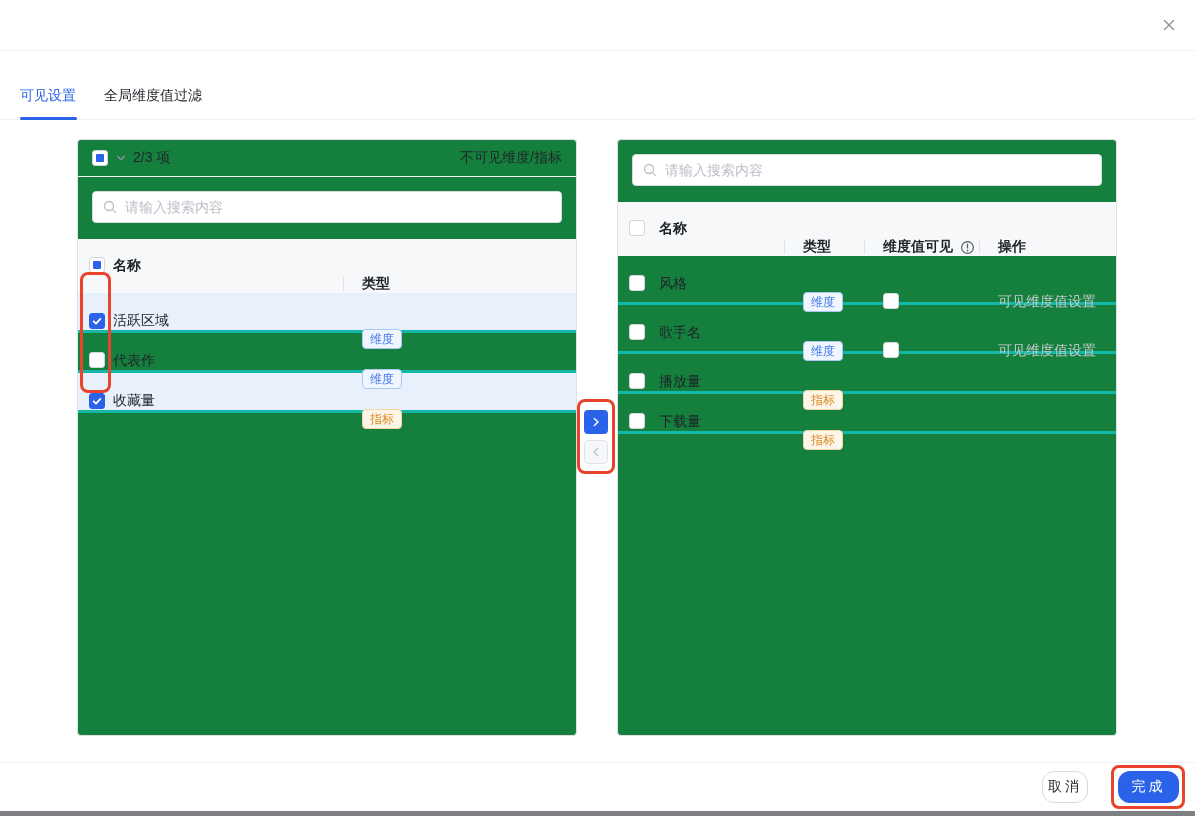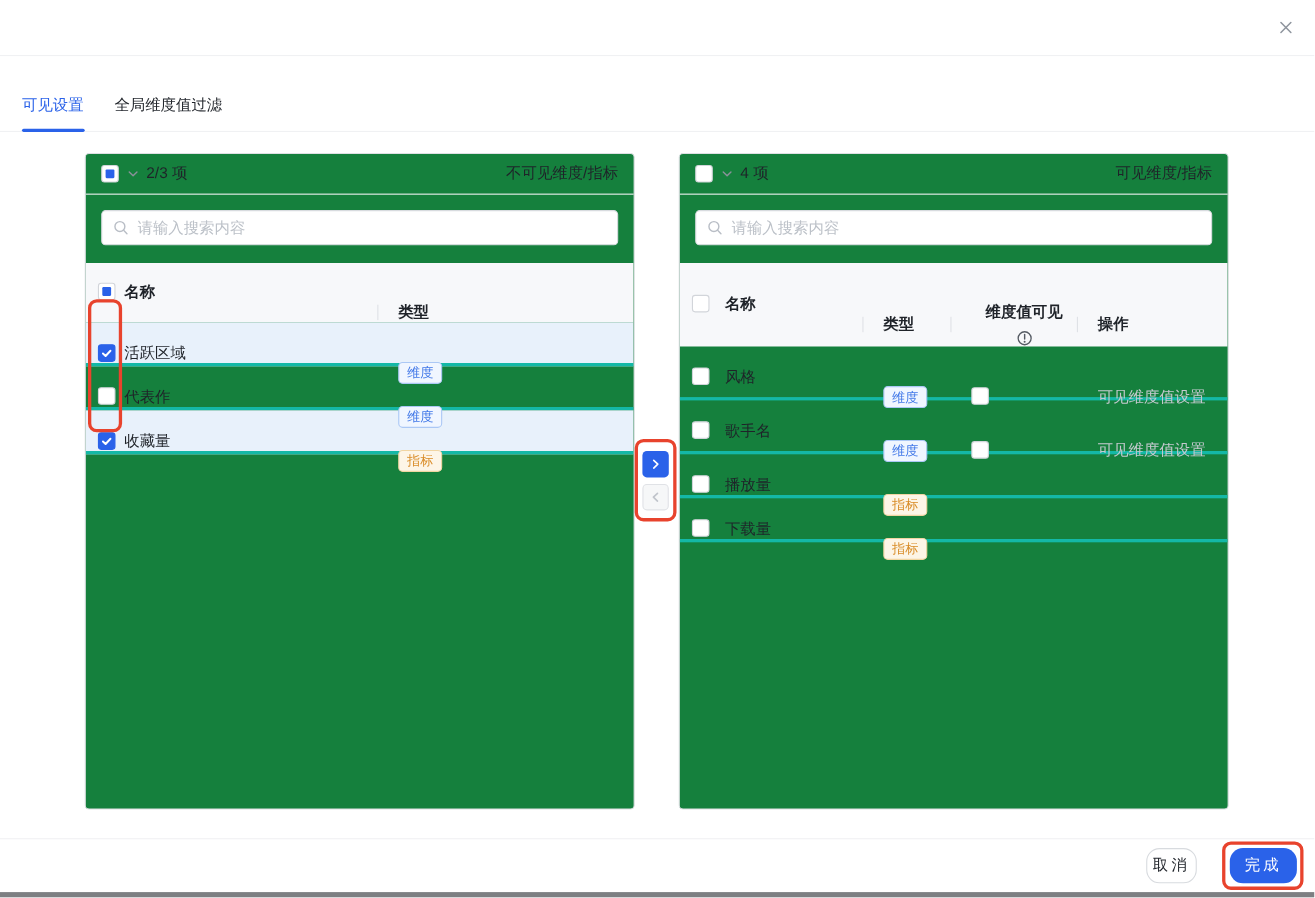--- a/index.html
+++ b/index.html
@@ -42,21 +42,21 @@
   .table { flex:1; display:flex; flex-direction:column; overflow:hidden; }
   .lrow { display:grid; grid-template-columns:24px 230px 1fr; align-items:center; padding-left:11px; }
   .rrow { display:grid; grid-template-columns:30px 125px 80px 115px 1fr; align-items:center; padding-left:11px; }
   .thead { flex:0 0 35px; background:#f7f8fa; font-weight:600; }
   .trow { height:40px; flex:0 0 auto; border-bottom:3px solid #14b8a6; cursor:pointer; }
   .trow.tall { height:49px; }
   .trow.selected { background:var(--selected-row-bg,#e8f1fb); }
   .cell { position:relative; }
   .cell.pad { padding-left:19px;margin-top:36px; }
   .thead .cell.sep::before { content:""; position:absolute; left:0; top:50%; transform:translateY(-50%); width:1px; height:14px; background:#dfe2e6; }
-  .dimvis-head { display:flex; align-items:center; gap:7px;flex-direction:column; }
+  .dimvis-head { display:flex; align-items:center; gap:7px; }
 
   
   .cb { width:16px; height:16px; border-radius:3px; display:inline-flex; align-items:center; justify-content:center; cursor:pointer; flex:0 0 16px; }
   .cb-unchecked { background:#fff; border:1px solid #d2d5da; }
   .cb-checked { background:var(--primary,#2a62e9); border:1px solid var(--primary,#2a62e9); }
   .cb-ind { background:#fff; border:1px solid #d2d5da; position:relative; }
   .cb-ind::after { content:""; position:absolute; left:3px; top:3px; width:8px; height:8px; background:var(--primary,#2a62e9); border-radius:1px; }
 
   
   .tag { display:inline-block; font-size:12px; line-height:18px; padding:0 7px; border-radius:4px; border:1px solid transparent; }
@@ -157,30 +157,20 @@
               <polyline points="2.6,6.3 5,8.6 9.4,3.9" fill="none" stroke="#fff" stroke-width="1.8" stroke-linecap="round" stroke-linejoin="round"></polyline>
             </svg>
       </span></span>
       <span class="cell">收藏量</span>
       <span class="cell pad"><span class="tag tag-metric">指标</span></span>
     </div>
   </div>
 </div>
 
 <div class="panel panel-right">
-  <div class="panel-head">
-    <span class="cb cb-unchecked"></span>
-    <span class="collapse-icon">
-      <svg width="12" height="12" viewBox="0 0 12 12">
-          <polyline points="2.5,4.3 6,7.8 9.5,4.3" fill="none" stroke="#8a9099" stroke-width="1.3" stroke-linecap="round" stroke-linejoin="round"></polyline>
-        </svg>
-    </span>
-    <span>4 项</span>
-    <span class="panel-title">可见维度/指标</span>
-  </div>
   <div class="search-wrap">
     <div class="search-box">
       <span class="search-icon">
         <svg width="16" height="16" viewBox="0 0 16 16">
             <circle cx="7" cy="7" r="4.5" fill="none" stroke="#b9bec6" stroke-width="1.3"></circle>
             <line x1="10.6" y1="10.6" x2="13.4" y2="13.4" stroke="#b9bec6" stroke-width="1.3" stroke-linecap="round"></line>
           </svg>
       </span>
       <input class="search-input" placeholder="请输入搜索内容" style="">
     </div>

